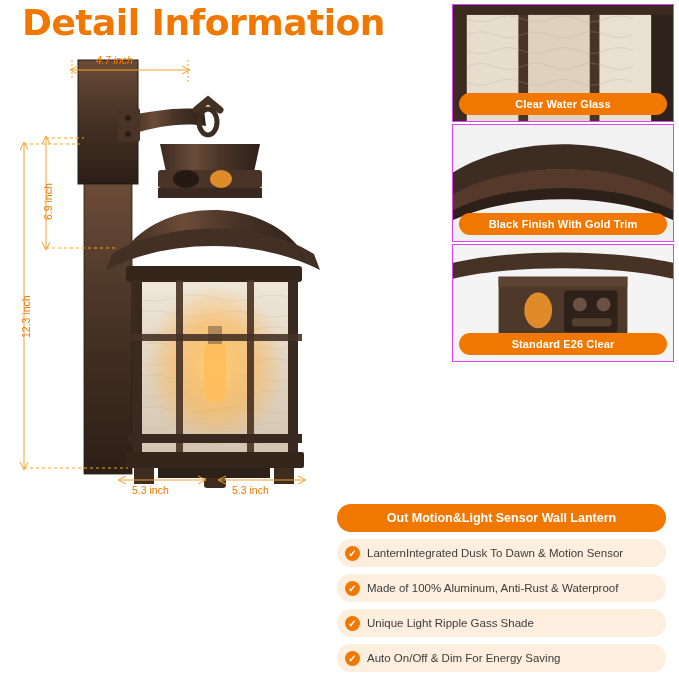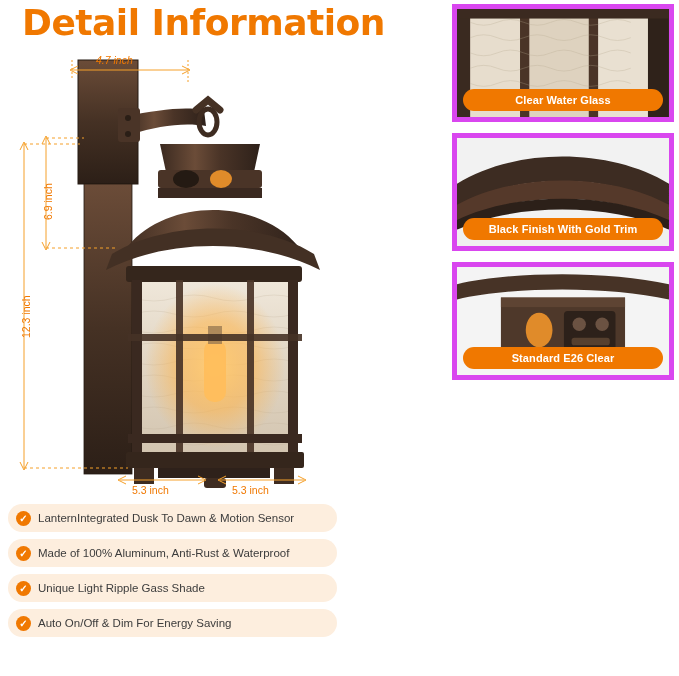--- a/index.html
+++ b/index.html
@@ -5,21 +5,21 @@
   * { box-sizing: border-box; }
   html, body { margin:0; padding:0; }
   body {
     width:679px; height:676px;
     background:#ffffff;
     font-family:"Liberation Sans", sans-serif;
     color:#231f20;
     position:relative;
     overflow:hidden;
   }
-  .page { position:relative; width:679px; height:676px; }
+  .page { position:relative; width:679px; height:676px;text-align:right; }
 
   
   .title {
     position:absolute; left:22px; top:2px;
     font-size:36px; font-weight:bold; letter-spacing:-0.5px;
     color:#f07800;
     font-family:"DejaVu Sans", sans-serif;
   }
 
   
@@ -32,22 +32,22 @@
     position:absolute; color:#f07800; font-size:10.5px; white-space:nowrap;
   }
   .vert-text {
     transform:rotate(-90deg);
     transform-origin:left top;
   }
 
   
   .thumbs { position:absolute; left:452px; top:4px; width:222px; }
   .thumb {
-    position:relative; width:222px; height:118px; margin-bottom:11px;
-    border:5px solid #d946ef; background:#f4f4f4; overflow:hidden;padding-left:16px;
+    position:relative; width:222px; height:118px; margin-bottom:2px;
+    border:1px solid #d946ef; background:#f4f4f4; overflow:hidden;padding-left:16px;
   }
   .thumb .caption {
     position:absolute; left:6px; right:6px; bottom:6px; height:22px;
     background:#f07800; color:#ffffff; border-radius:11px;
     font-size:11px; font-weight:bold; display:flex; align-items:center; justify-content:center;
     letter-spacing:0.1px;
   }
 
   
   .compare { position:absolute; left:8px; top:504px; width:663px; }
@@ -253,20 +253,21 @@
         <circle cx="152" cy="60" r="7" fill="#6b5242"></circle>
         <rect x="120" y="74" width="40" height="8" rx="3" fill="#56402f"></rect>
         <rect x="0" y="96" width="222" height="22" fill="#f4f4f4"></rect>
       </svg>
       <div class="caption">Standard E26 Clear</div>
     </div>
   </div>
 
   <div class="compare">
     <div class="compare-col col-left">
+      <div class="hdr hdr-left">Out Motion&amp;Light Sensor Wall Lantern</div>
       <div class="row row-left">
         <span class="mark mark-ok">✓</span>
         <span>LanternIntegrated Dusk To Dawn &amp; Motion Sensor</span>
       </div>
       <div class="row row-left">
         <span class="mark mark-ok">✓</span>
         <span>Made of 100% Aluminum, Anti-Rust &amp; Waterproof</span>
       </div>
       <div class="row row-left">
         <span class="mark mark-ok">✓</span>

